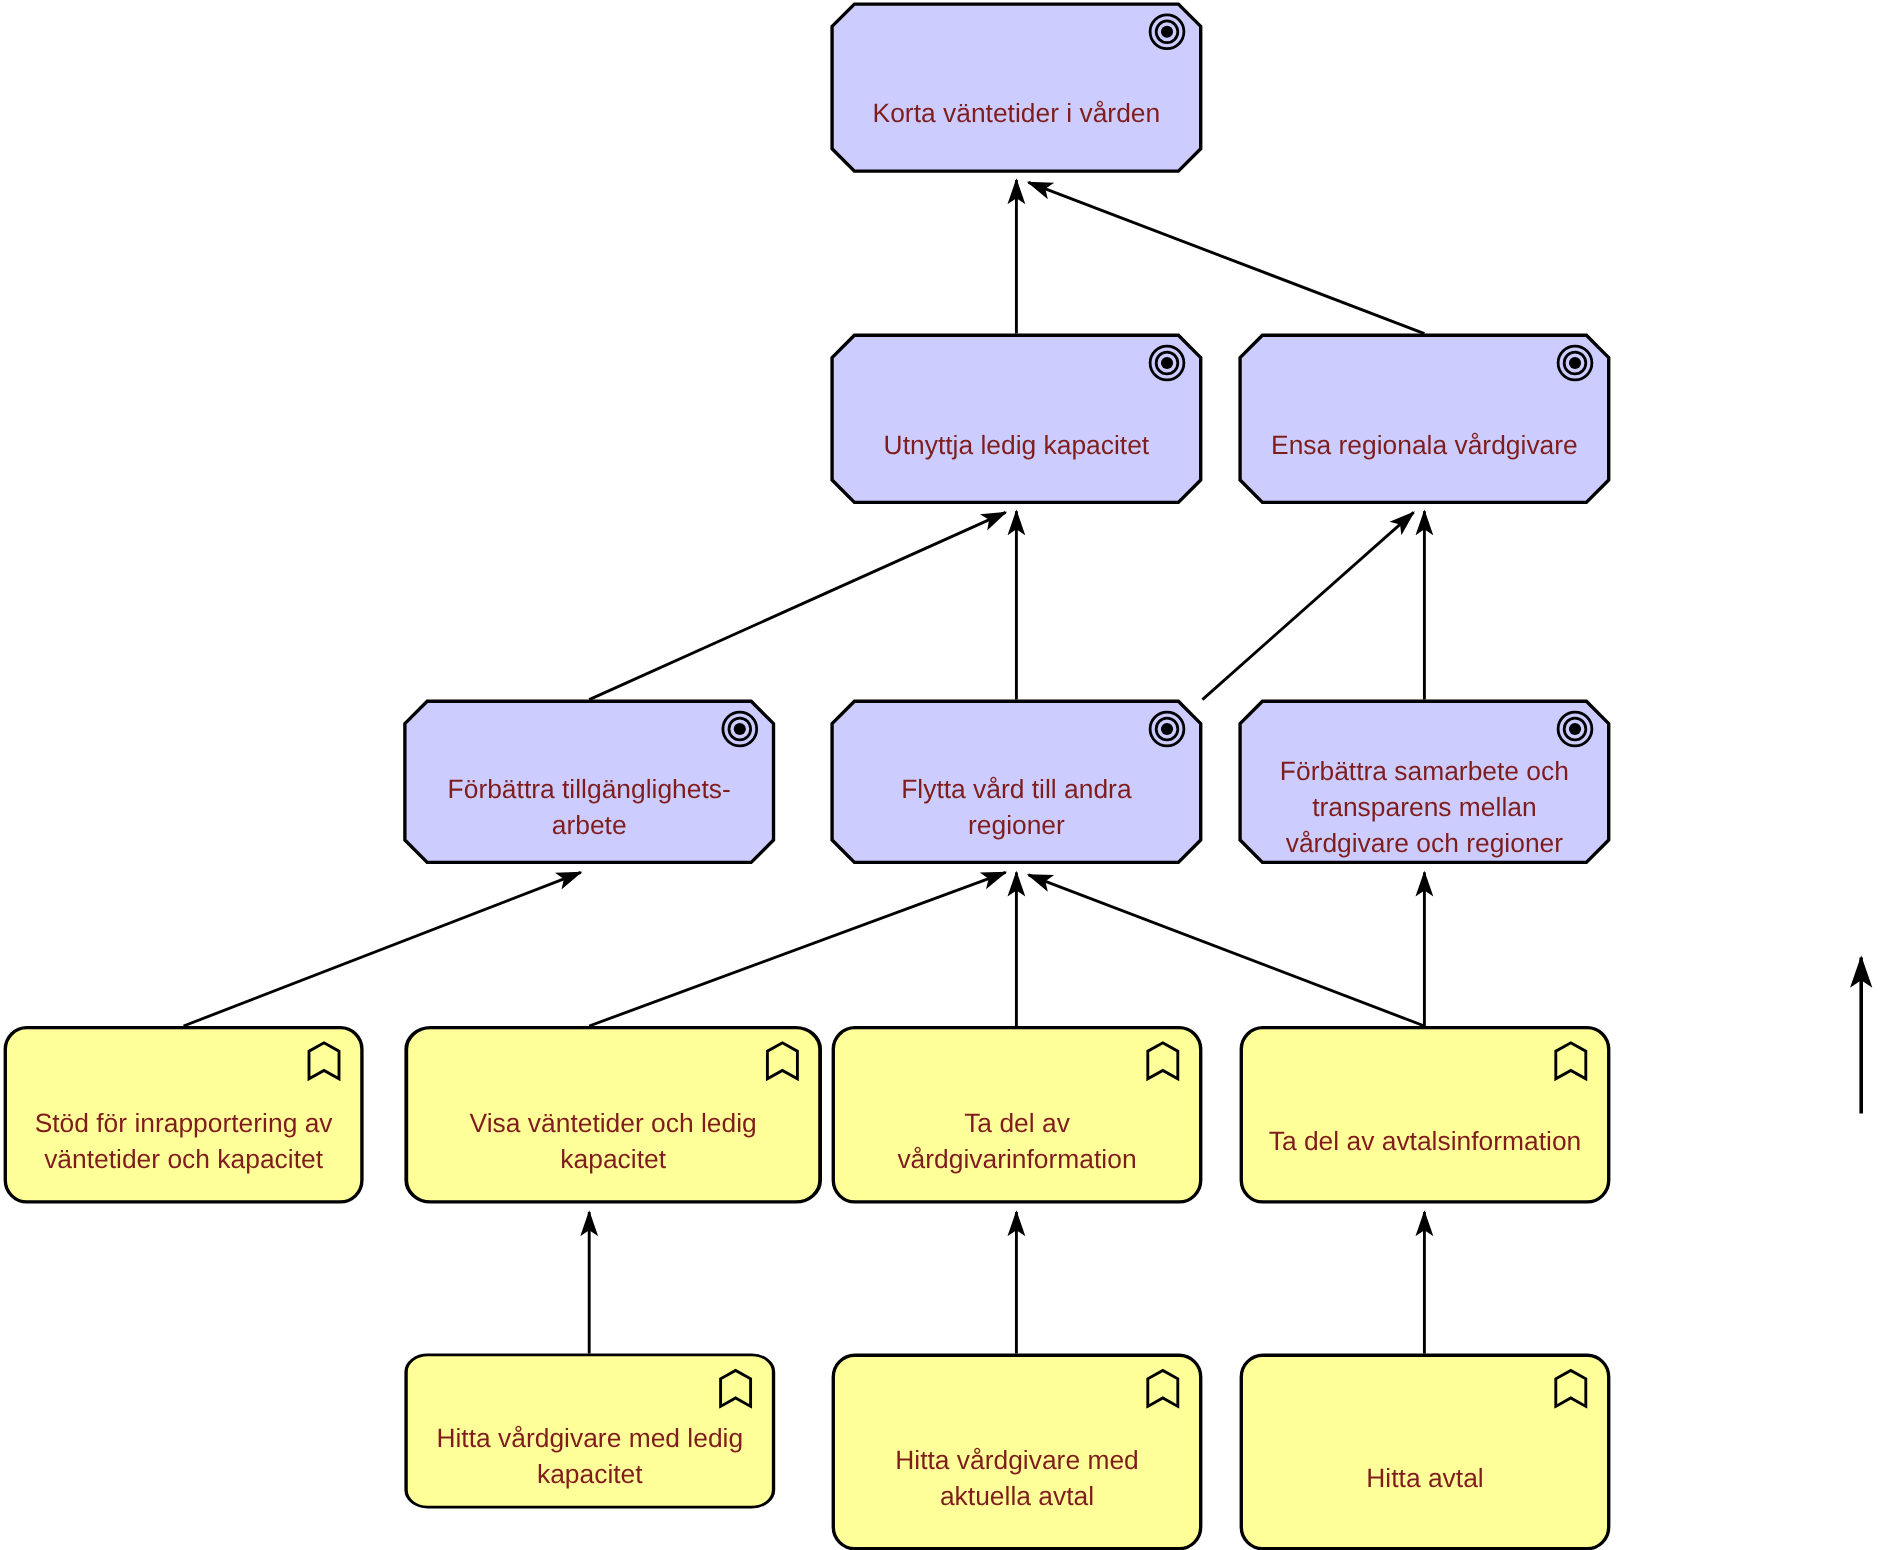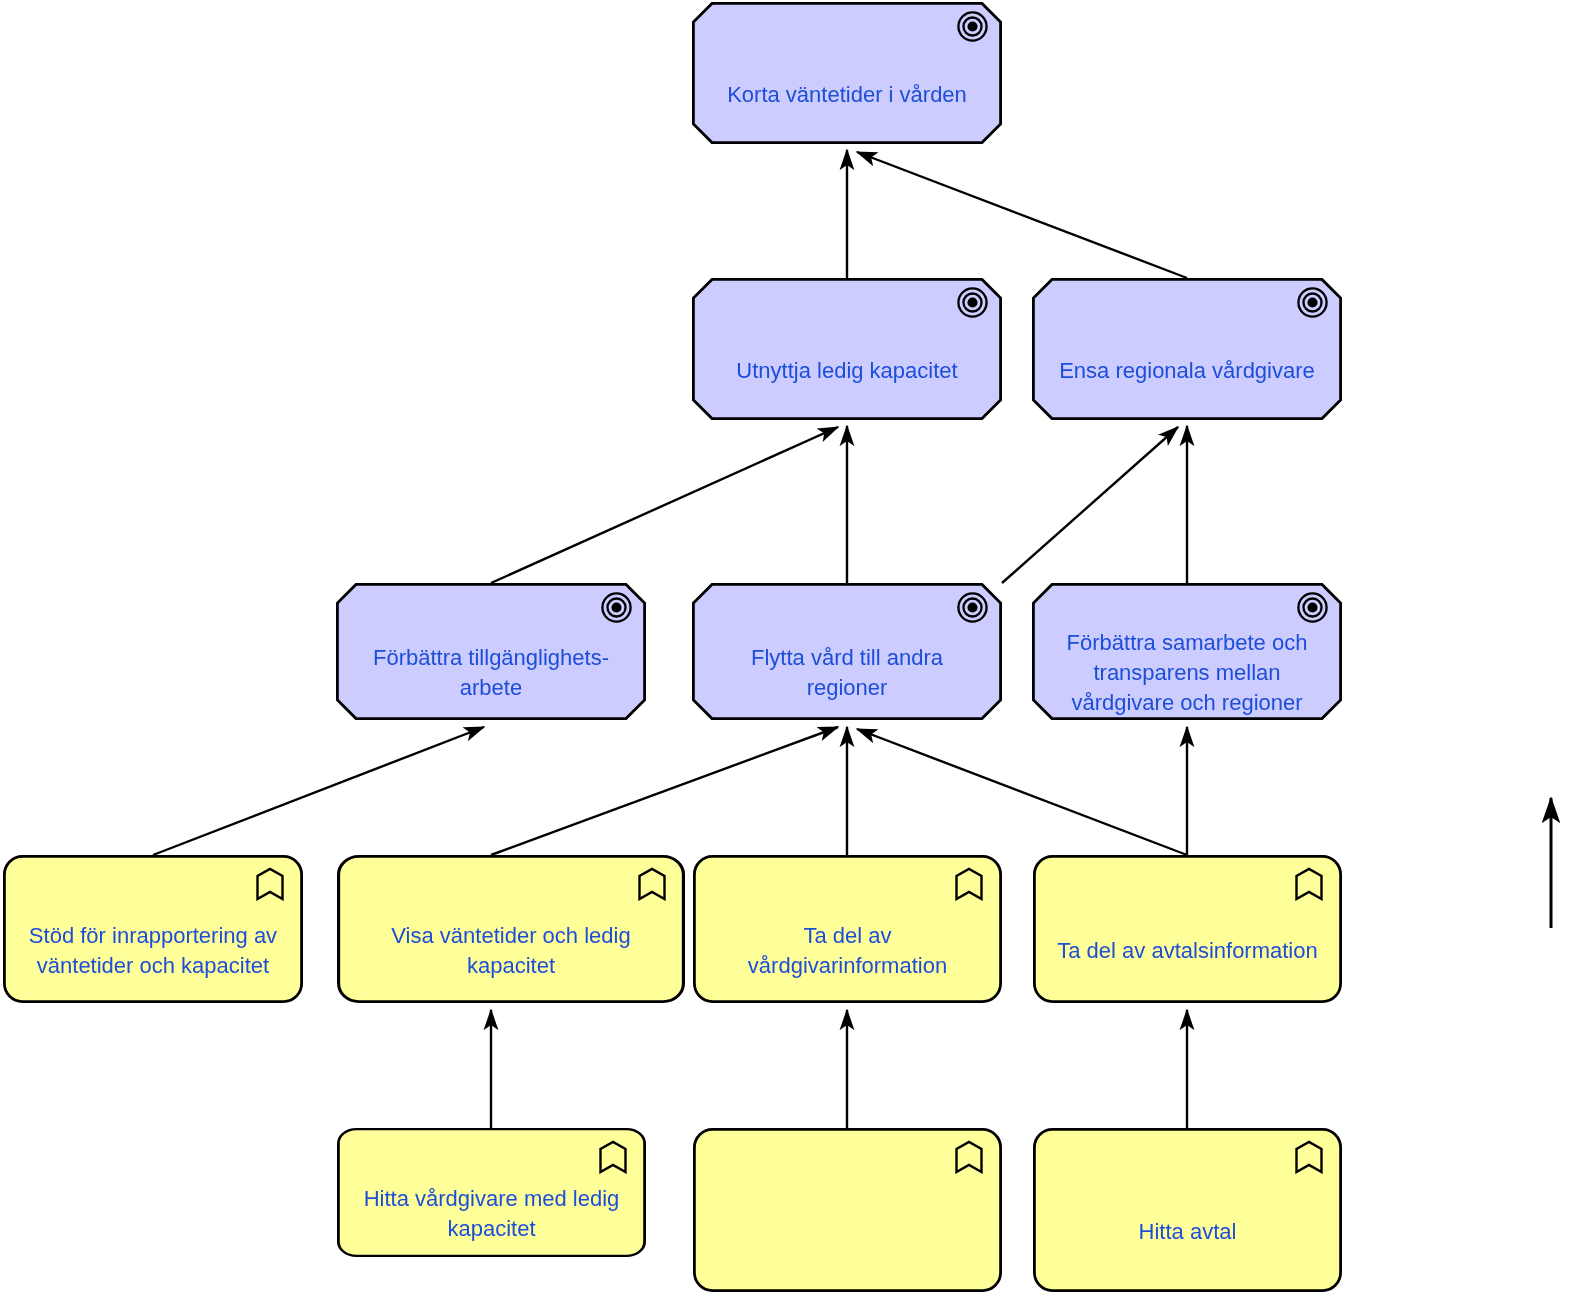--- a/index.html
+++ b/index.html
@@ -39,21 +39,21 @@
     top: 0;
     width: 100%;
     height: 100%;
     overflow: visible;
   }
   .node-label {
     position: relative;
     z-index: 2;
     font-size: 22px;
     line-height: 30px;
-    color: #1d4ed8;
+    color: #7f1d1d;
     padding: 0 14px;
     white-space: pre-line;
     font-family: "Liberation Sans", sans-serif;
     margin-top: 43px;
   }
   .node-icon {
     position: absolute;
     z-index: 3;
     right: 14px;
     top: 10px;
@@ -225,20 +225,22 @@
         <div class="node-label">Hitta vårdgivare med ledig
 kapacitet</div>
       </div>
       <div class="node req" style="left: 693px; top: 1128px; width: 309px; height: 164px;">
         <svg class="node-svg" viewBox="0 0 309 164" preserveAspectRatio="none">
           <rect x="1.4" y="1.4" width="306.2" height="161.2" rx="18" ry="18" fill="#ffff99" stroke="#000000" stroke-width="2.8"></rect>
         </svg>
         <svg viewBox="0 0 30 34" class="node-icon">
           <path d="M2.5,32 L2.5,9 L15,2 L27.5,9 L27.5,32 L15,25 Z" fill="none" stroke="#000000" stroke-width="2.4" stroke-linejoin="miter"></path>
         </svg>
+        <div class="node-label">Hitta vårdgivare med
+aktuella avtal</div>
       </div>
       <div class="node req" style="left: 1033px; top: 1128px; width: 309px; height: 164px;">
         <svg class="node-svg" viewBox="0 0 309 164" preserveAspectRatio="none">
           <rect x="1.4" y="1.4" width="306.2" height="161.2" rx="18" ry="18" fill="#ffff99" stroke="#000000" stroke-width="2.8"></rect>
         </svg>
         <svg viewBox="0 0 30 34" class="node-icon">
           <path d="M2.5,32 L2.5,9 L15,2 L27.5,9 L27.5,32 L15,25 Z" fill="none" stroke="#000000" stroke-width="2.4" stroke-linejoin="miter"></path>
         </svg>
         <div class="node-label">Hitta avtal</div>
       </div>

